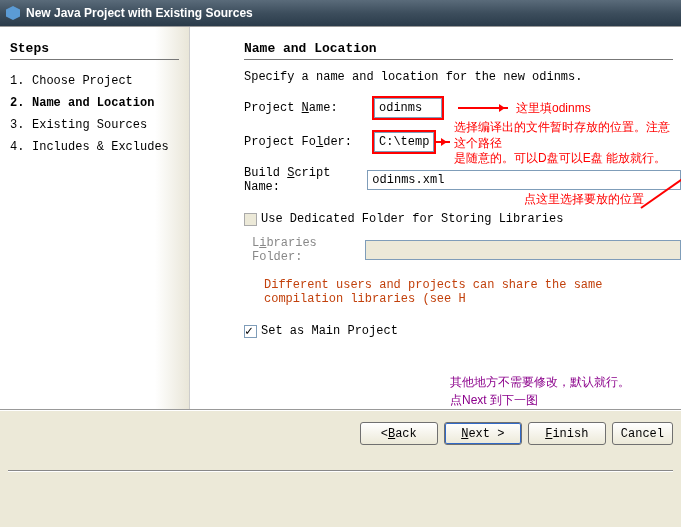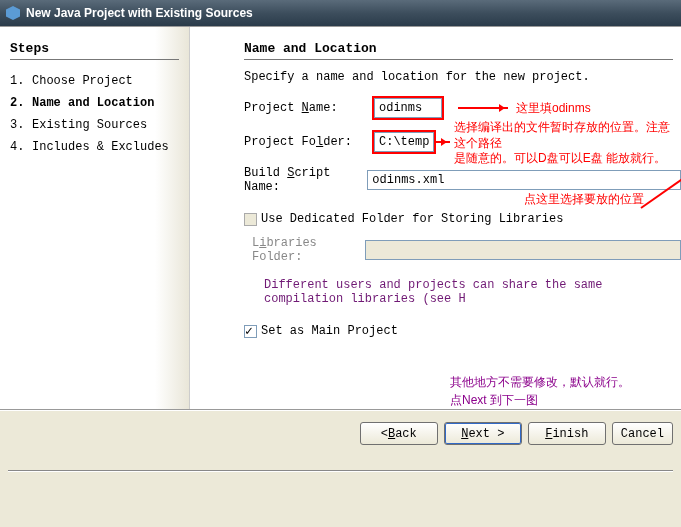--- a/index.html
+++ b/index.html
@@ -126,21 +126,21 @@
     content: "✓";
     position: absolute;
     left: 0; top: -3px;
     font-size: 13px;
     color: #000;
   }
   .cb.disabled { background: #ece9d8; border-color:#aaa; }
   .indented { margin-left: 8px; }
   .lib-row .lbl { width: 115px; color: #888; }
   .hint {
-    color: #701a75;
+    color: #c2410c;
     font-size: 12px;
     margin: 4px 0 18px 20px;
   }
   .purple-note {
     color: #8b008b;
     font-family: Liberation Sans, sans-serif;
     font-size: 12px;
     position: absolute;
     left: 220px;
     top: 346px;
@@ -222,21 +222,21 @@
       </li>
       <li>
         <span class="num">4.</span>
         <span>Includes &amp; Excludes</span>
       </li>
     </ul>
   </div>
 
   <div class="content">
     <div class="section-title">Name and Location</div>
-    <div class="desc">Specify a name and location for the new project.</div>
+    <div class="desc">Specify a name and location for the new odinms.</div>
 
     <div class="row">
       <span class="lbl"><span>Project </span><span class="ul">N</span><span>ame:</span></span>
       <input class="txt-input redbox" style="width: 68px;" value="odinms">
       <span class="arrow" style="left:214px;width:50px;top:9px;"></span>
       <span class="redtext" style="left:272px;top:2px;">这里填odinms</span>
     </div>
 
     <div class="row">
       <span class="lbl"><span>Project Fo</span><span class="ul">l</span><span>der:</span></span>

